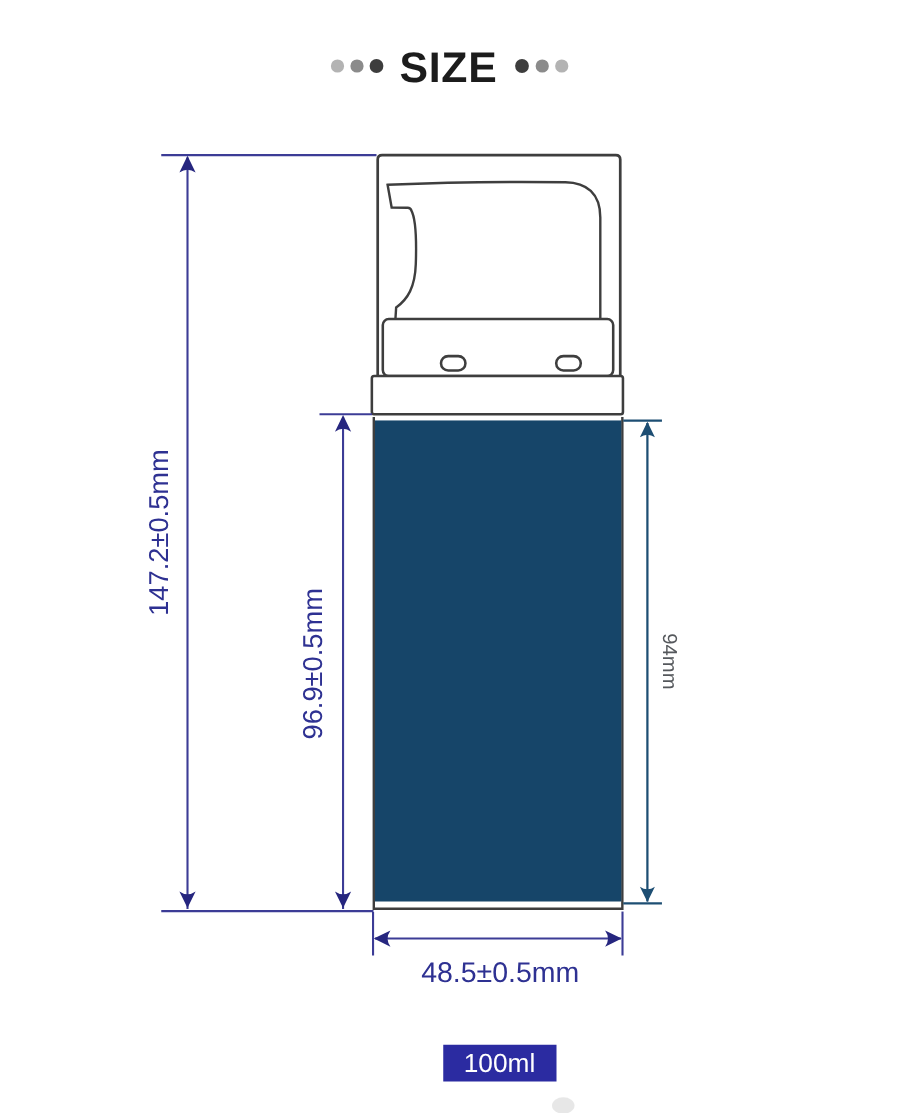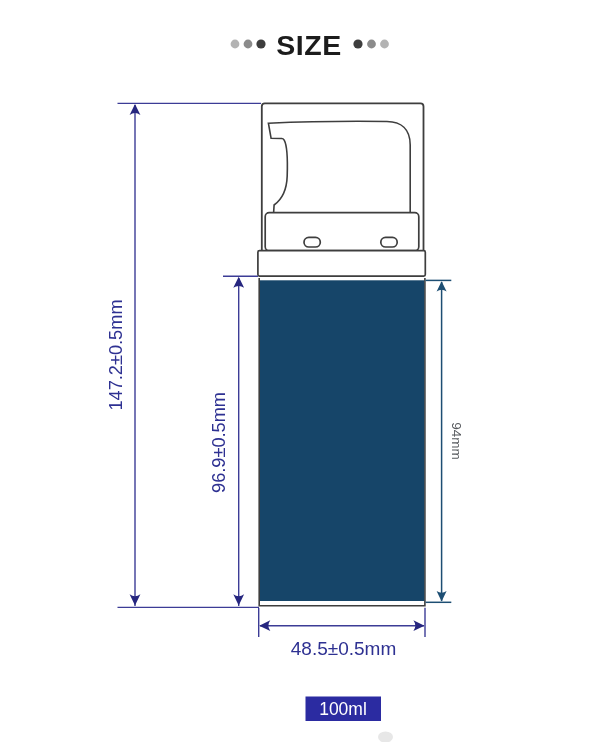--- a/index.html
+++ b/index.html
@@ -1,17 +1,17 @@
 <!DOCTYPE html>
 <html><head>
 <meta charset="utf-8">
 <style>
   html,body{margin:0;padding:0;background:#ffffff;}
   .page{width:527px;height:742px;position:relative;background:#ffffff;overflow:hidden;
-        font-family:"Liberation Sans", sans-serif;padding-left:10px;}
+        font-family:"Liberation Sans", sans-serif;}
 </style>
 </head>
 <body>
 <div class="page">
 <svg width="600" height="742" viewBox="0 0 600 742" xmlns="http://www.w3.org/2000/svg">
 
   <rect x="0" y="0" width="600" height="742" fill="#ffffff"></rect>
 
   <g>
     <circle cx="225" cy="44" r="4.4" fill="#b3b3b3"></circle>

